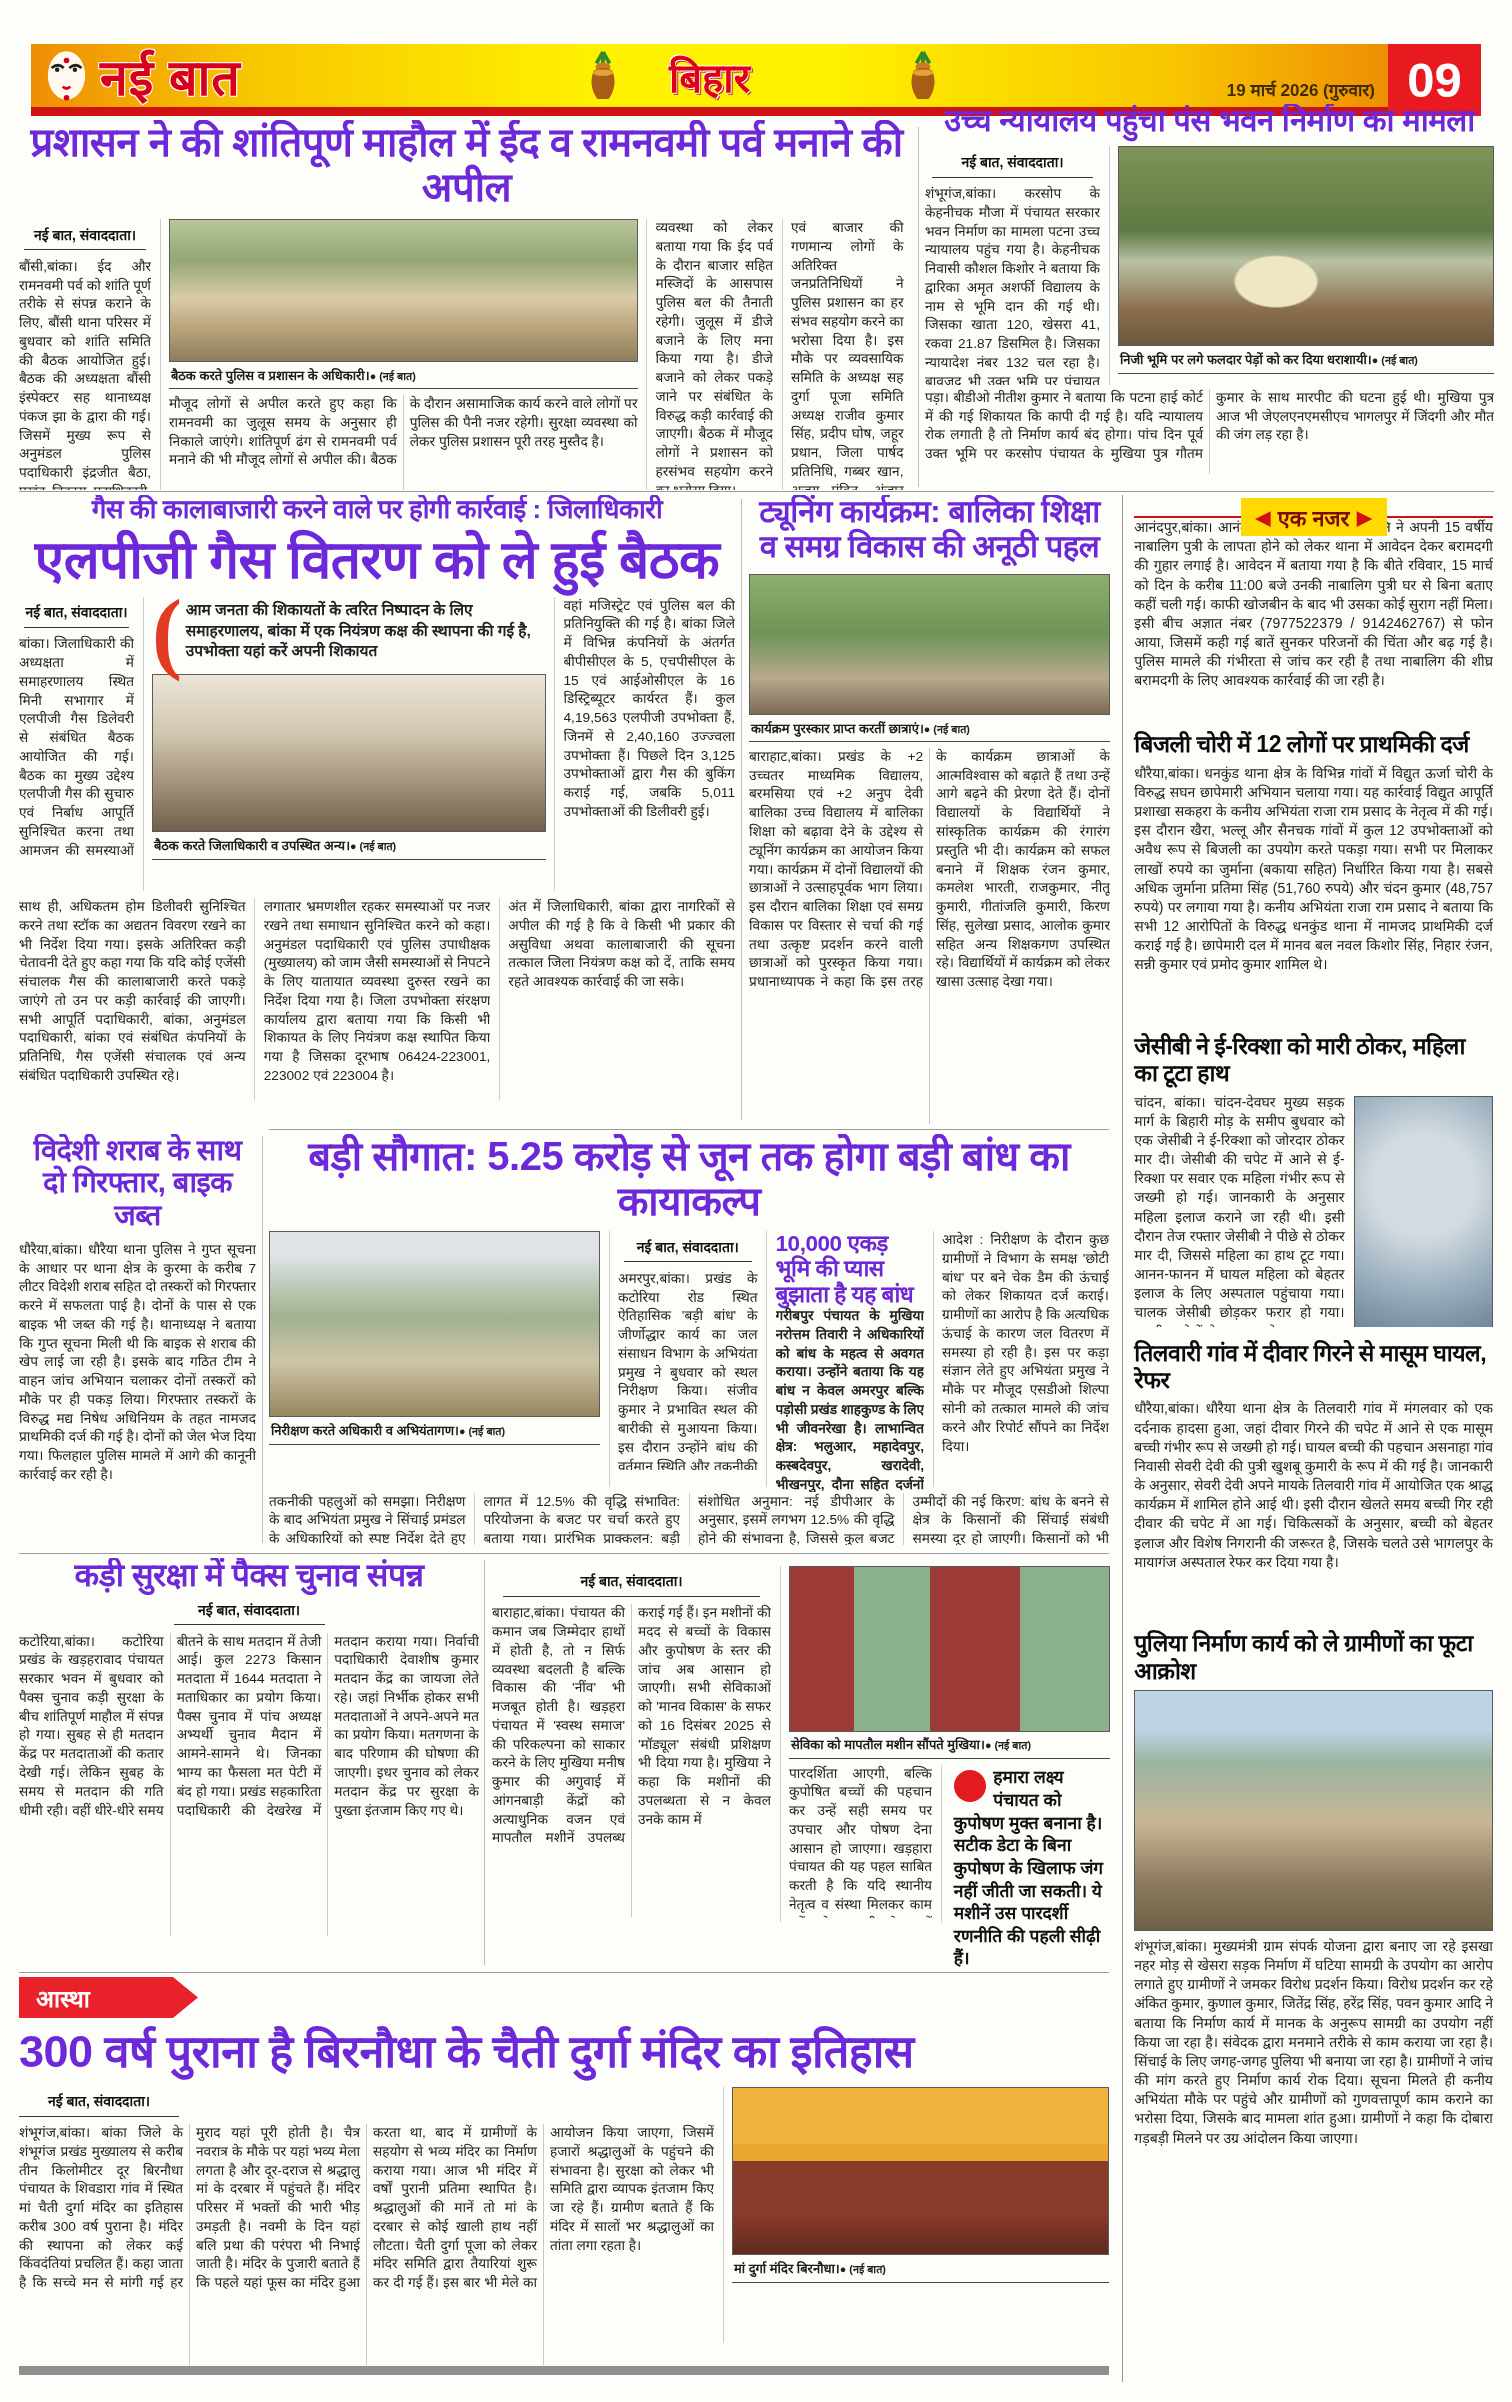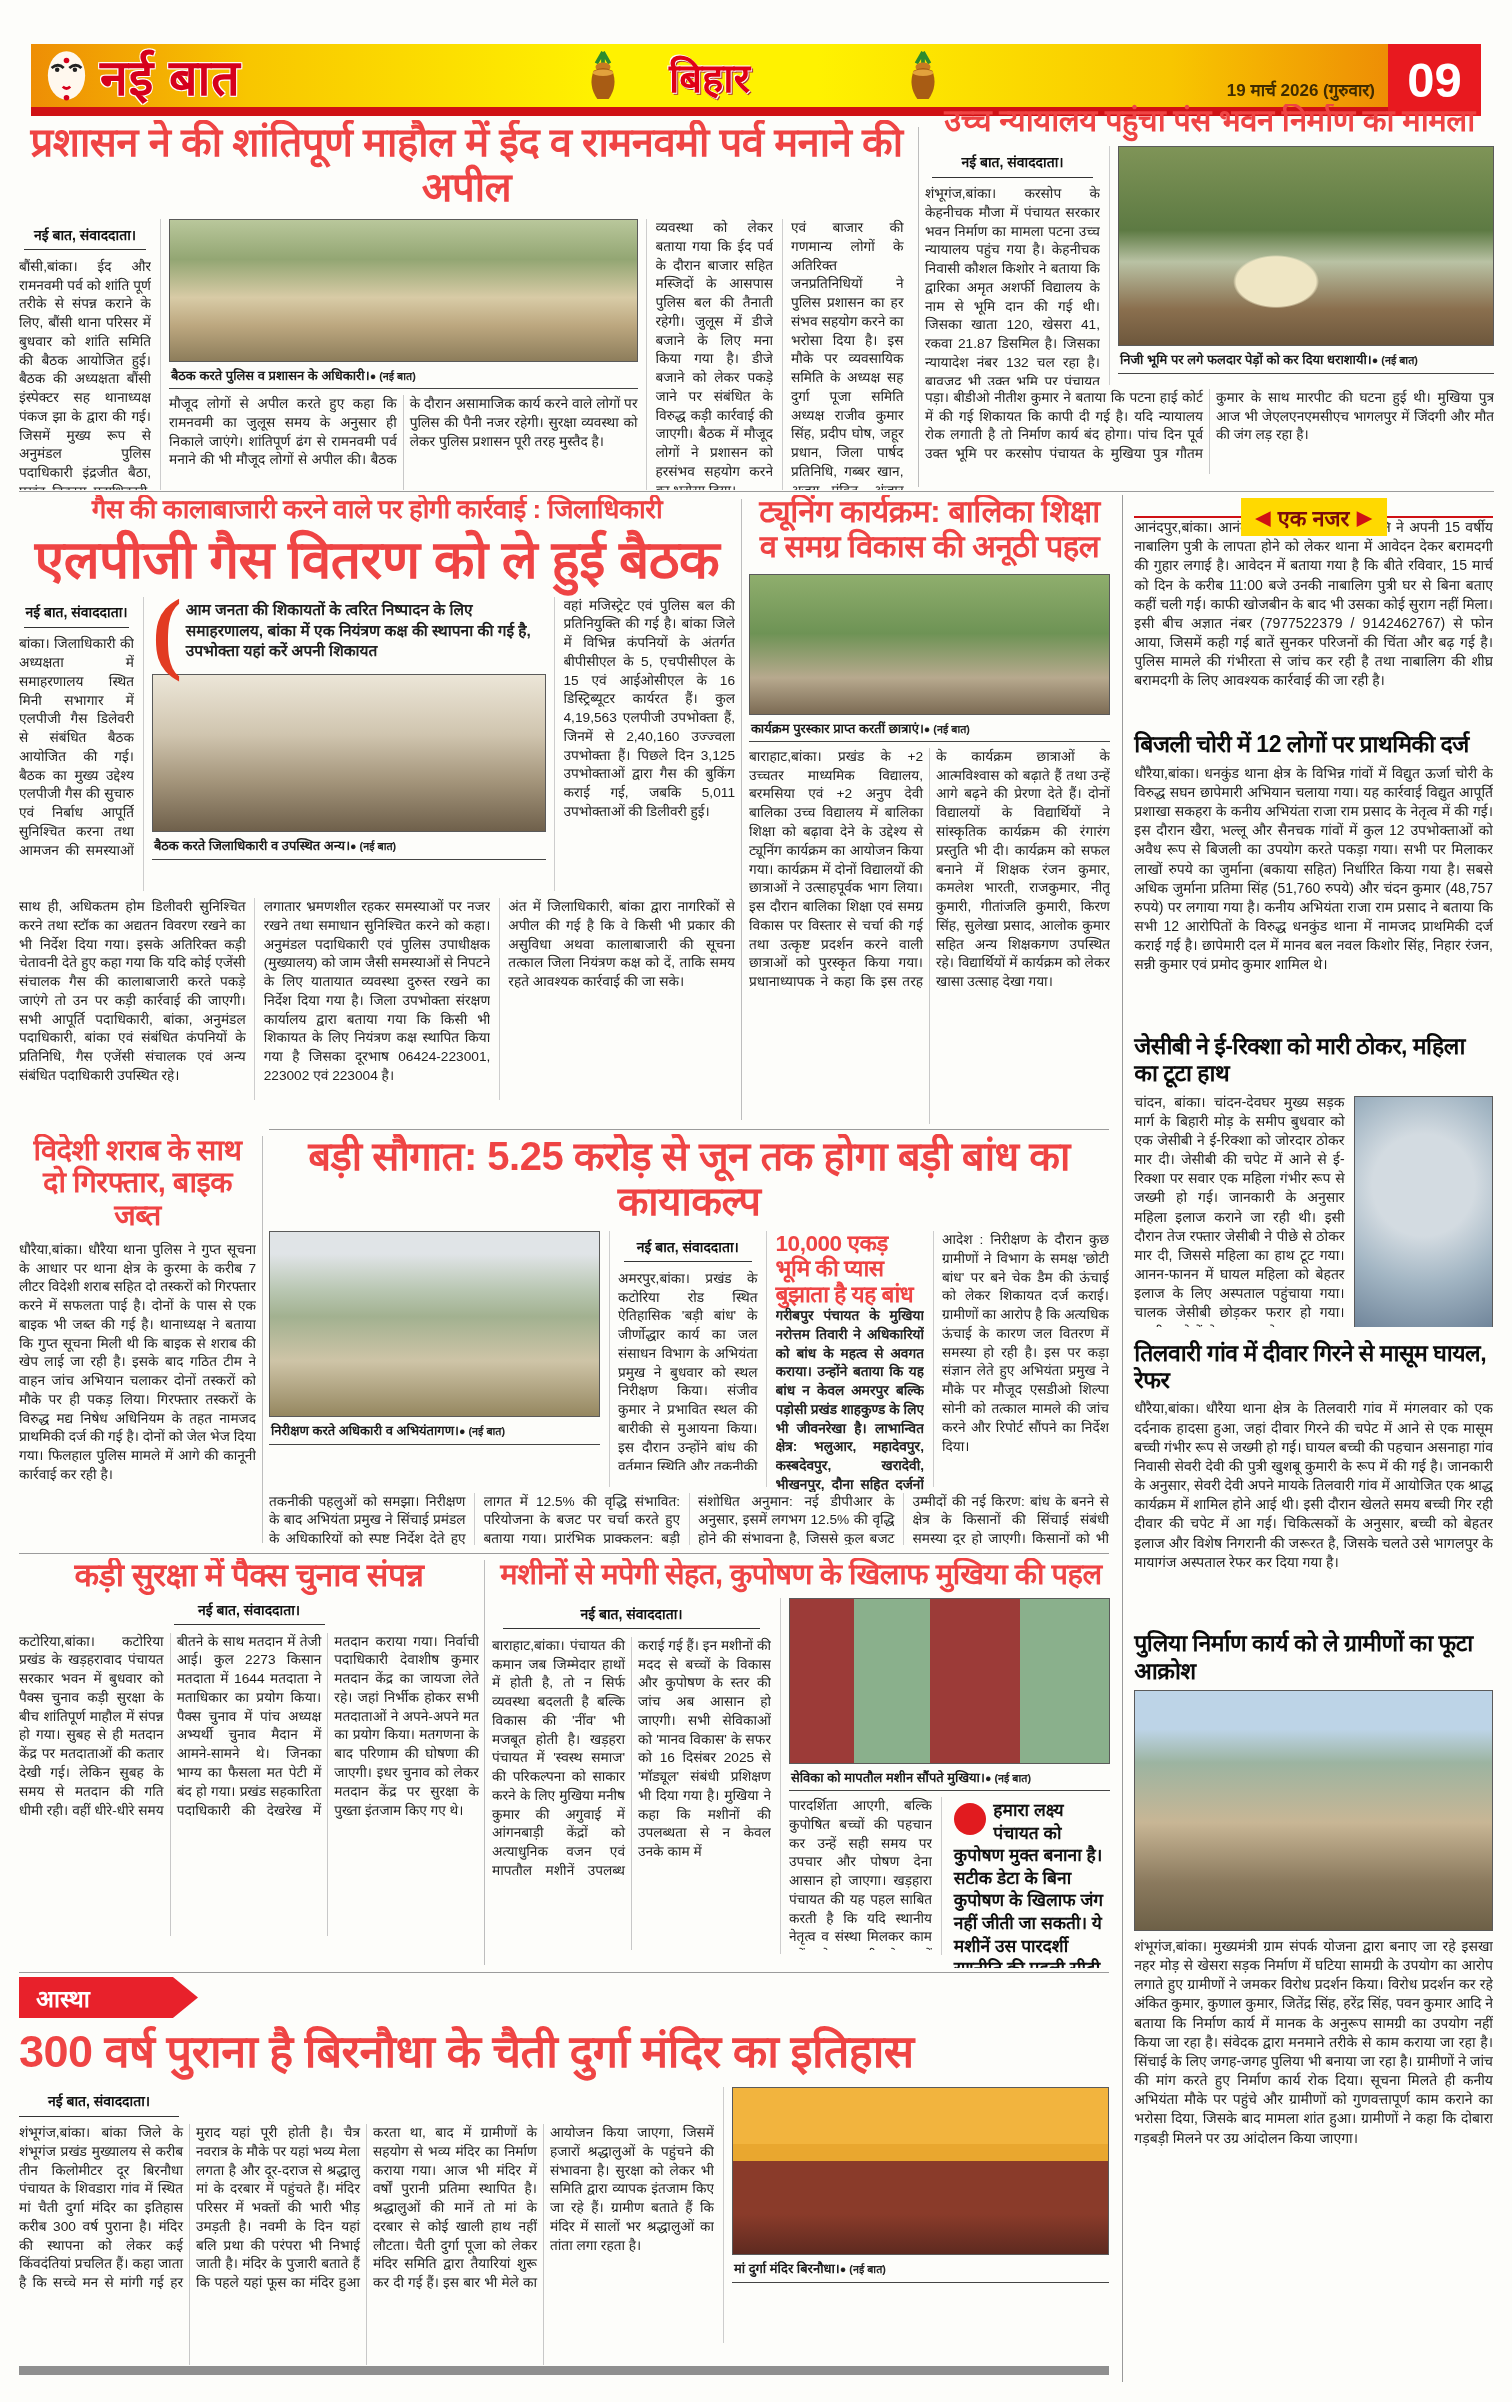--- a/index.html
+++ b/index.html
@@ -17,21 +17,21 @@
   .edition { position:absolute; left:0; right:0; text-align:center; font-size:40px; font-weight:800; color:#e00016;
     text-shadow:0.9px 0.9px 0 #fff,-0.9px -0.9px 0 #fff,1.9px 1.9px 0 #a33; }
   .m-date { position:absolute; right:13px; bottom:7.5px; font-size:17px; font-weight:700; color:#402c00; }
   .redstrip { position:absolute; left:31px; top:107px; width:1450px; height:8.5px; background:#cf1114; }
   .pageno { position:absolute; left:1388px; top:44px; width:93px; height:72px; background:#e8191f;
     color:#fff; font-size:49px; font-weight:800; display:flex; align-items:center; justify-content:center; }
   .kalash { position:absolute; top:5.6px; }
 
   
   .sec { position:absolute; overflow:hidden; }
-  .hl { font-weight:800; color:#ef4444; letter-spacing:-0.5px; line-height:1.12; }
+  .hl { font-weight:800; color:#6d28d9; letter-spacing:-0.5px; line-height:1.12; }
   .byline { font-weight:700; font-size:14px; text-align:center; color:#111;
     padding:3.8px 0 5.6px; border-bottom:1.4px solid #333; margin:1.9px auto 7.5px; width:92%; }
   .bt { font-size:13.7px; line-height:1.37; text-align:justify; color:#222; overflow:hidden; }
   .cols-2 { columns:2; column-gap:13px; column-rule:0.9px solid #c8c8c8; }
   .cols-3 { columns:3; column-gap:13px; column-rule:0.9px solid #c8c8c8; }
   .cols-4 { columns:4; column-gap:13px; column-rule:0.9px solid #c8c8c8; }
   .nrow { display:flex; }
   .nrow > * + * { border-left:0.9px solid #cdcdcd; padding-left:8.5px; margin-left:8.5px; }
   .photo { border:0.9px solid #5a5a5a; width:100%; }
   .cap { display:flex; justify-content:flex-start; align-items:baseline;
@@ -294,21 +294,20 @@
     </div>
   </div>
 
   <div class="sec" style="left:19px; top:1558px; width:460px; height:410px;">
     <h1 class="hl" style="font-size:32px; text-align:center;">कड़ी सुरक्षा में पैक्स चुनाव संपन्न</h1>
     <div class="byline" style="width:151px;">नई बात, संवाददाता।</div>
     <div class="bt cols-3" style="height:303px;">कटोरिया,बांका। कटोरिया प्रखंड के खड़हरावाद पंचायत सरकार भवन में बुधवार को पैक्स चुनाव कड़ी सुरक्षा के बीच शांतिपूर्ण माहौल में संपन्न हो गया। सुबह से ही मतदान केंद्र पर मतदाताओं की कतार देखी गई। लेकिन सुबह के समय से मतदान की गति धीमी रही। वहीं धीरे-धीरे समय बीतने के साथ मतदान में तेजी आई। कुल 2273 किसान मतदाता में 1644 मतदाता ने मताधिकार का प्रयोग किया। पैक्स चुनाव में पांच अध्यक्ष अभ्यर्थी चुनाव मैदान में आमने-सामने थे। जिनका भाग्य का फैसला मत पेटी में बंद हो गया। प्रखंड सहकारिता पदाधिकारी की देखरेख में मतदान कराया गया। निर्वाची पदाधिकारी देवाशीष कुमार मतदान केंद्र का जायजा लेते रहे। जहां निर्भीक होकर सभी मतदाताओं ने अपने-अपने मत का प्रयोग किया। मतगणना के बाद परिणाम की घोषणा की जाएगी। इधर चुनाव को लेकर मतदान केंद्र पर सुरक्षा के पुख्ता इंतजाम किए गए थे।</div>
   </div>
 
   <div class="sec" style="left:492px; top:1558px; width:618px; height:410px;">
-    <h1 class="hl" style="font-size:29px; text-align:center;">मशीनों से मपेगी सेहत, कुपोषण के खिलाफ मुखिया की पहल</h1>
     <div class="nrow" style="margin-top:7.5px; height:356px;">
       <div style="width:279px; flex:none;">
         <div class="byline">नई बात, संवाददाता।</div>
         <div class="bt cols-2" style="height:313px;">बाराहाट,बांका। पंचायत की कमान जब जिम्मेदार हाथों में होती है, तो न सिर्फ व्यवस्था बदलती है बल्कि विकास की 'नींव' भी मजबूत होती है। खड़हरा पंचायत में 'स्वस्थ समाज' की परिकल्पना को साकार करने के लिए मुखिया मनीष कुमार की अगुवाई में आंगनबाड़ी केंद्रों को अत्याधुनिक वजन एवं मापतौल मशीनें उपलब्ध कराई गई हैं। इन मशीनों की मदद से बच्चों के विकास और कुपोषण के स्तर की जांच अब आसान हो जाएगी। सभी सेविकाओं को 'मानव विकास' के सफर को 16 दिसंबर 2025 से 'मॉड्यूल' संबंधी प्रशिक्षण भी दिया गया है। मुखिया ने कहा कि मशीनों की उपलब्धता से न केवल उनके काम में</div>
       </div>
       <div style="flex:1;">
         <div class="photo ph-mukhiya"></div>
         <div class="cap">
           <span>सेविका को मापतौल मशीन सौंपते मुखिया।</span>
           <span class="credit">● (नई बात)</span>

